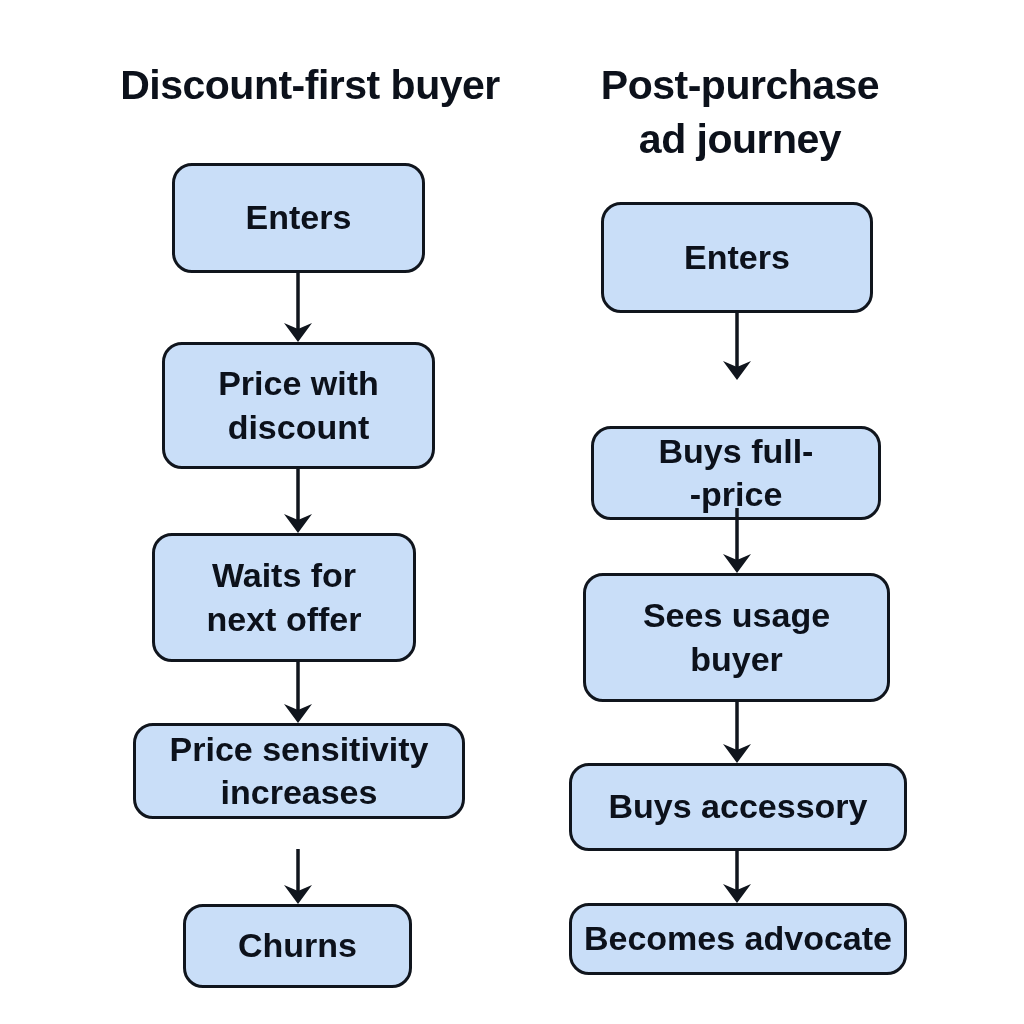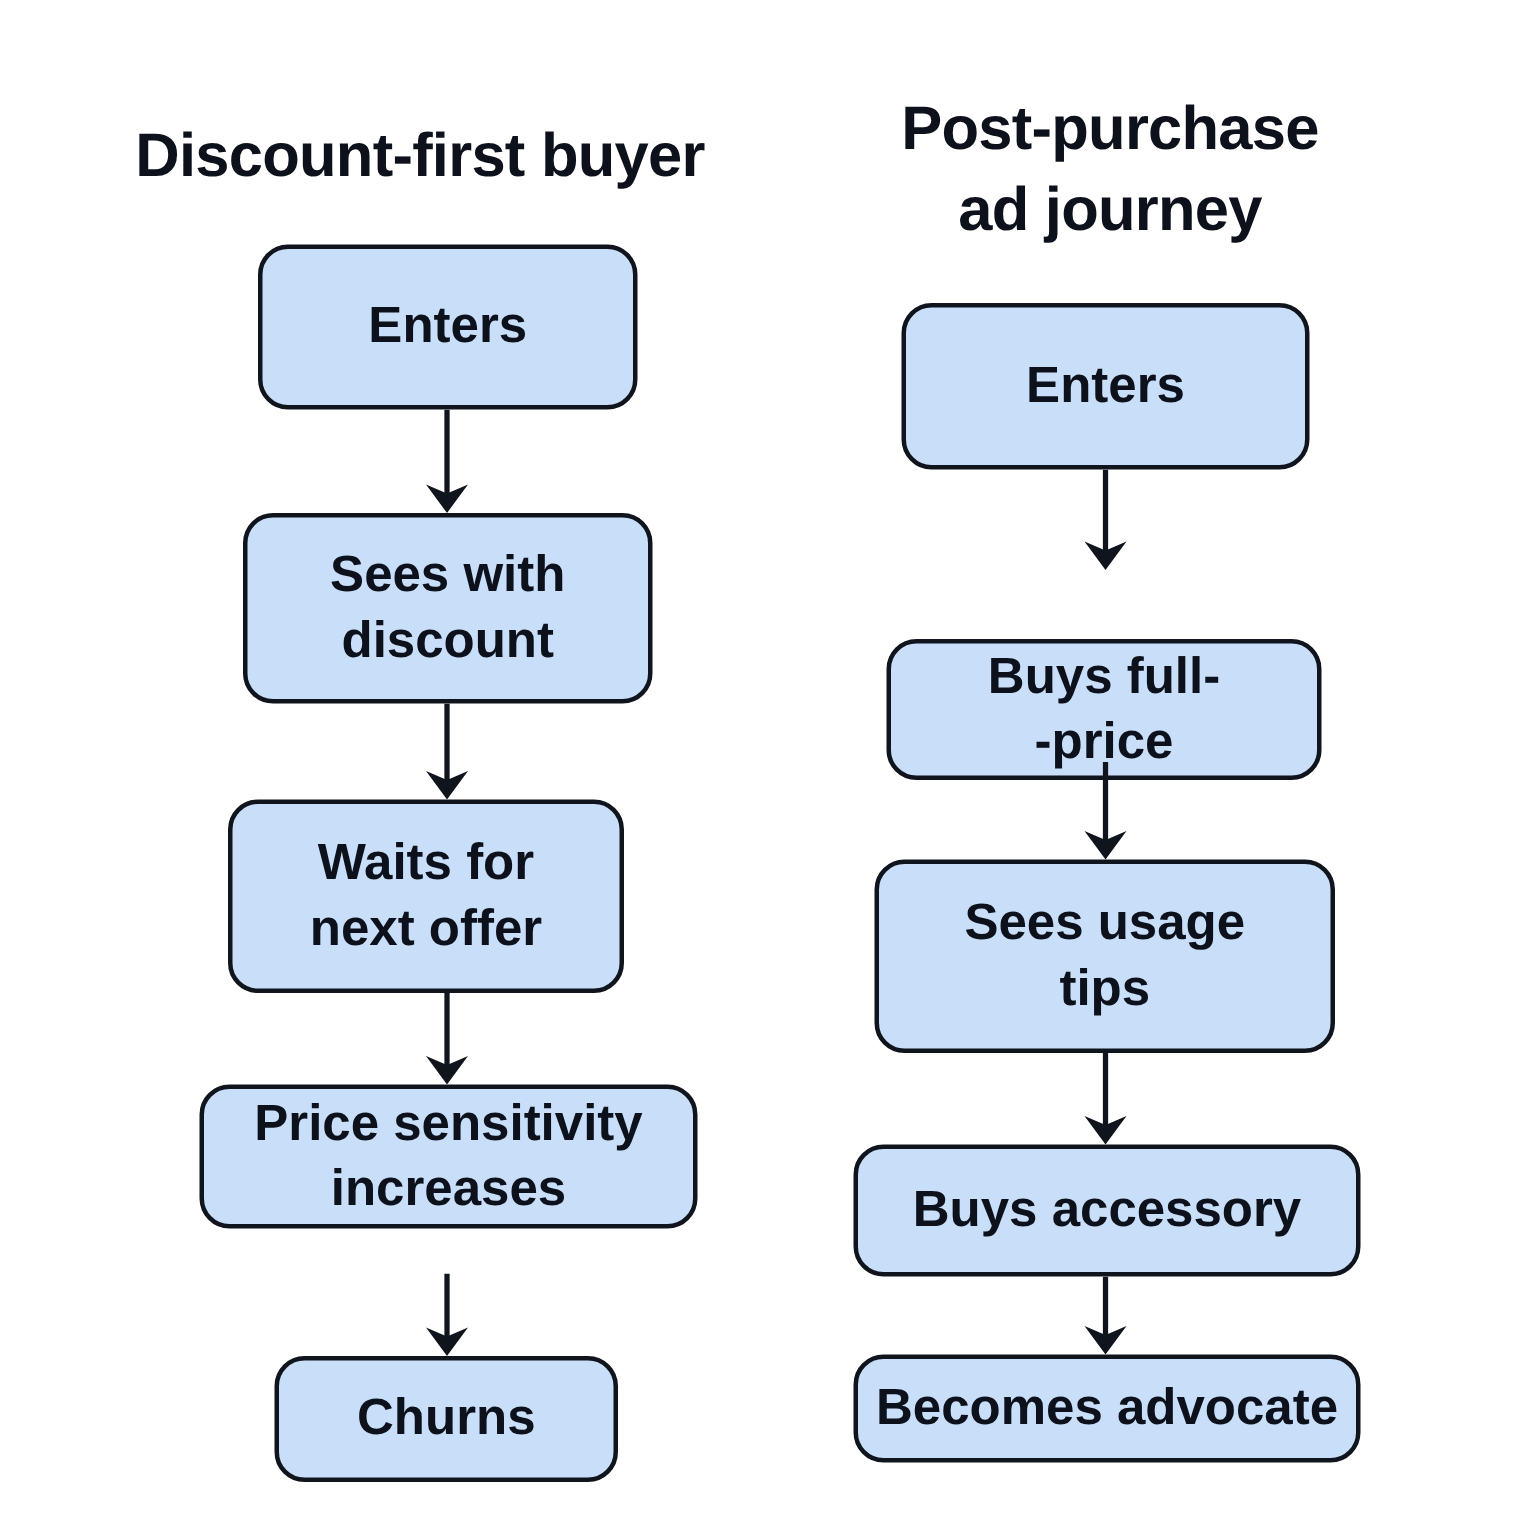--- a/index.html
+++ b/index.html
@@ -51,35 +51,35 @@
   .arrow svg { display: block; width: 100%; height: 100%; }
   .arrow line { stroke: var(--arrow); stroke-width: 3.5; }
   .arrow path { fill: var(--arrow); }
 </style>
 </head>
 <body>
 
 <div class="canvas">
 
   <div>
-    <div class="flow-title" style="left:23px; top:58px; width:514px;margin-top:18px;">Discount-first buyer</div>
+    <div class="flow-title" style="left:53px; top:58px; width:514px;">Discount-first buyer</div>
 
     <div class="step-box" style="left:172px; top:163px; width:253px; height:110px;">
       <div class="step-label">Enters</div>
     </div>
 
     <div class="arrow" style="left:278px; top:273px; height:69px;">
       <svg viewBox="0 0 40 69" preserveAspectRatio="none">
         <line x1="20" y1="0" x2="20" y2="60"></line>
         <path d="M 6 50 L 20 69 L 34 50 L 20 56 Z"></path>
       </svg>
     </div>
 
     <div class="step-box" style="left:162px; top:342px; width:273px; height:127px;">
-      <div class="step-label">Sees with
+      <div class="step-label">Price with
 discount</div>
     </div>
 
     <div class="arrow" style="left:278px; top:469px; height:64px;">
       <svg viewBox="0 0 40 64" preserveAspectRatio="none">
         <line x1="20" y1="0" x2="20" y2="55"></line>
         <path d="M 6 45 L 20 64 L 34 45 L 20 51 Z"></path>
       </svg>
     </div>
 
@@ -134,21 +134,21 @@
 
     <div class="arrow" style="left:717px; top:508px; height:65px;">
       <svg viewBox="0 0 40 65" preserveAspectRatio="none">
         <line x1="20" y1="0" x2="20" y2="56"></line>
         <path d="M 6 46 L 20 65 L 34 46 L 20 52 Z"></path>
       </svg>
     </div>
 
     <div class="step-box" style="left:583px; top:573px; width:307px; height:129px;">
       <div class="step-label">Sees usage
-tips</div>
+buyer</div>
     </div>
 
     <div class="arrow" style="left:717px; top:702px; height:61px;">
       <svg viewBox="0 0 40 61" preserveAspectRatio="none">
         <line x1="20" y1="0" x2="20" y2="52"></line>
         <path d="M 6 42 L 20 61 L 34 42 L 20 48 Z"></path>
       </svg>
     </div>
 
     <div class="step-box" style="left:569px; top:763px; width:338px; height:88px;">

